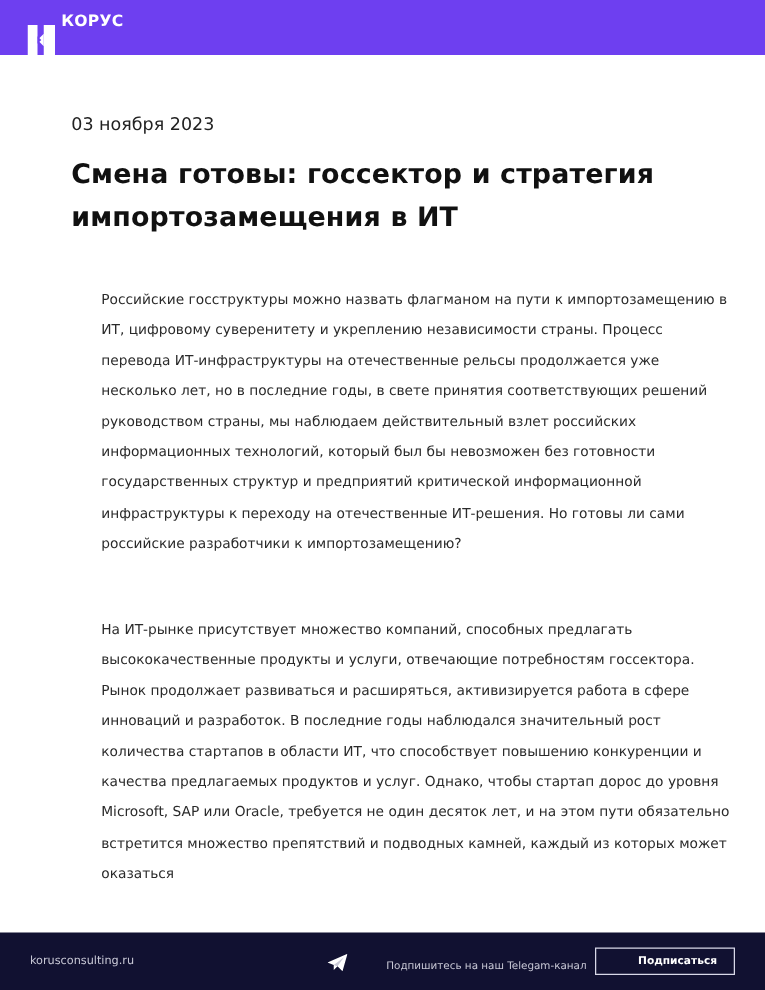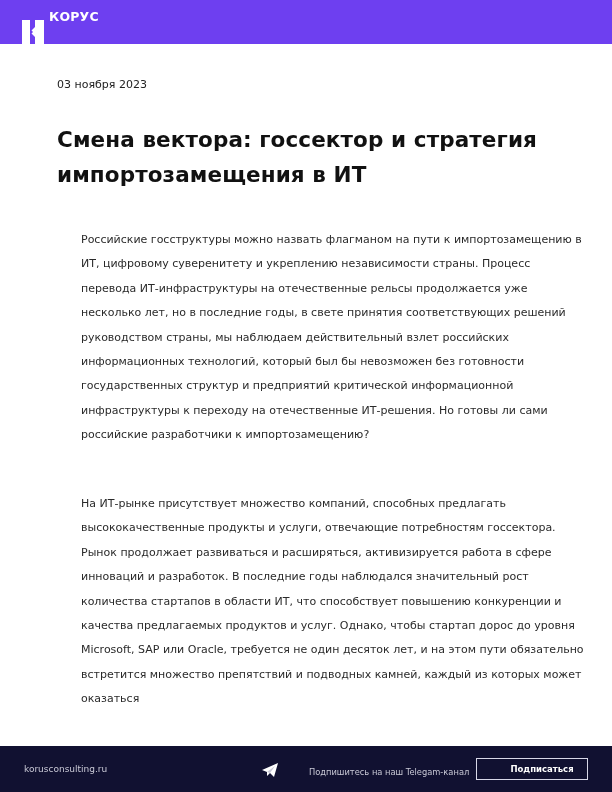--- a/index.html
+++ b/index.html
@@ -19,21 +19,21 @@
   .logo-name { color:#fff; font-weight:bold; font-size:12.5px; letter-spacing:0.2px; line-height:13px; }
   .logo-sub { color:#fff; font-size:3.8px; letter-spacing:0.5px; line-height:5px; opacity:0.9; }
   .write-btn {
     position:absolute; left:476px; top:11px; width:112px; height:21px;
     border:1.3px solid #e6dcff; box-sizing:border-box;
     color:#fff; font-size:8.5px; font-weight:bold;
     display:flex; align-items:center; justify-content:center;
     cursor:pointer;
   }
   .date {
-    position:absolute; left:57px; top:78px; font-size:11px; color:#222;
+    position:absolute; left:57px; top:92px; font-size:14px; color:#222;
   }
   .title {
     position:absolute; left:57px; top:122px; width:520px;
     font-size:21.5px; font-weight:bold; line-height:35px; color:#111;
     letter-spacing:0.1px;
   }
   .body-text {
     position:absolute; left:57px; width:505px;
     font-size:11px; line-height:24.4px; color:#2a2a2a;margin-left:24px;
   }
@@ -69,21 +69,21 @@
       </svg>
     </div>
     <div class="logo-text">
       <span class="logo-name">КОРУС</span>
       <span class="logo-sub">КОНСАЛТИНГ</span>
     </div>
   </div>
 </div>
 
 <div class="date">03 ноября 2023</div>
-<div class="title">Смена вектора: госсектор и стратегия импортозамещения в ИТ</div>
+<div class="title">Смена готовы: госсектор и стратегия импортозамещения в ИТ</div>
 <div class="body-text p1">Российские госструктуры можно назвать флагманом на пути к импортозамещению в ИТ, цифровому суверенитету и укреплению независимости страны. Процесс перевода ИТ-инфраструктуры на отечественные рельсы продолжается уже несколько лет, но в последние годы, в свете принятия соответствующих решений руководством страны, мы наблюдаем действительный взлет российских информационных технологий, который был бы невозможен без готовности государственных структур и предприятий критической информационной инфраструктуры к переходу на отечественные ИТ-решения. Но готовы ли сами российские разработчики к импортозамещению?</div>
 <div class="body-text p2">На ИТ-рынке присутствует множество компаний, способных предлагать высококачественные продукты и услуги, отвечающие потребностям госсектора. Рынок продолжает развиваться и расширяться, активизируется работа в сфере инноваций и разработок. В последние годы наблюдался значительный рост количества стартапов в области ИТ, что способствует повышению конкуренции и качества предлагаемых продуктов и услуг. Однако, чтобы стартап дорос до уровня Microsoft, SAP или Oracle, требуется не один десяток лет, и на этом пути обязательно встретится множество препятствий и подводных камней, каждый из которых может оказаться</div>
 
 <div class="footer">
   <span class="site">korusconsulting.ru</span>
   <div class="tg">
     <span>
       <svg width="16" height="14" viewBox="0 0 16 14">
         <polygon points="0,7 16,0 12,14 8,10 5,13 5,9" fill="#ffffff"></polygon>
         <polygon points="5,9 13,3 8,10" fill="#c9c9d6"></polygon>

